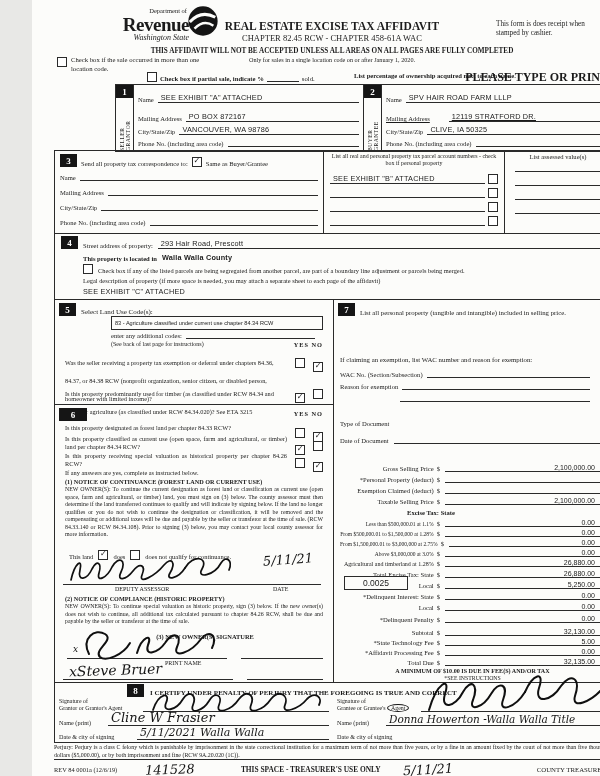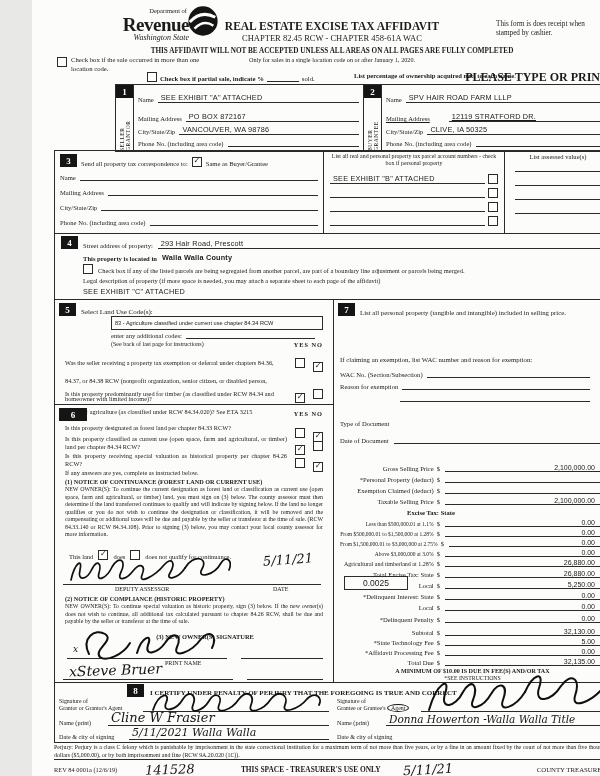--- a/index.html
+++ b/index.html
@@ -441,21 +441,21 @@
         <span class="fill" style="position:relative;">
           <svg class="sig" style="left:4px;top:-14px;" width="180" height="28" viewBox="0 0 180 28">
             <path stroke-width="1.8" d="M6,22 C12,4 24,4 19,15 C15,25 29,23 36,11 C42,1 50,7 46,17 C42,27 56,23 62,13 C68,3 76,7 72,17 C68,27 84,23 92,11 C100,1 108,7 104,17 C100,27 116,23 124,11 C132,1 142,7 138,17 C134,27 152,21 160,11 C168,3 176,9 172,17"></path>
           </svg>
         </span>
       </div>
       <div class="row" style="gap:4px;height:14px;">
         <span style="font-size:6.2px;width:45px;">Name (print)</span>
         <span class="fill hand" style="font-size:13px;">Cline W Frasier</span>
       </div>
-      <div class="row" style="gap:8px;height:14px;">
+      <div class="row" style="gap:16px;height:14px;">
         <span style="font-size:6.2px;width:62px;">Date &amp; city of signing</span>
         <span class="fill hand" style="font-size:11px;">5/11/2021   Walla Walla</span>
       </div>
     </div>
 
     <div class="abs" style="left:282px;top:15px;width:270px;">
       <div class="row" style="gap:4px;height:15px;">
         <span style="font-size:5.9px;line-height:1.15;width:80px;">
           <span>Signature of</span><br><span>Grantee or Grantee's</span>
           <span class="circled">Agent</span>

